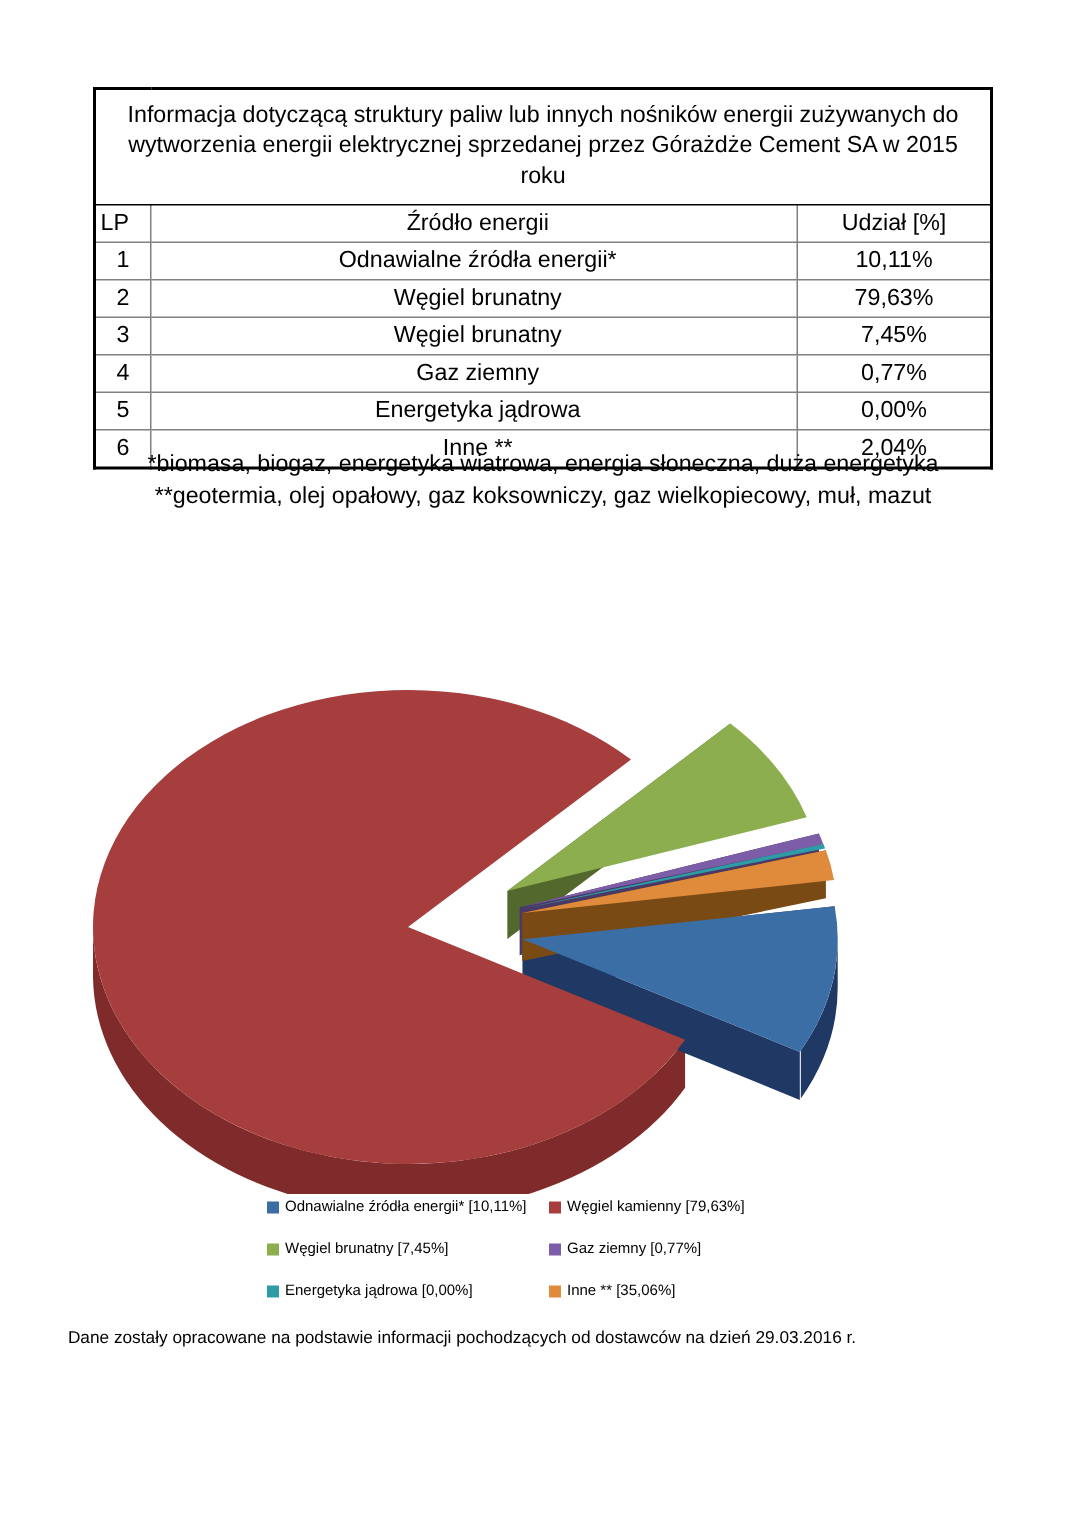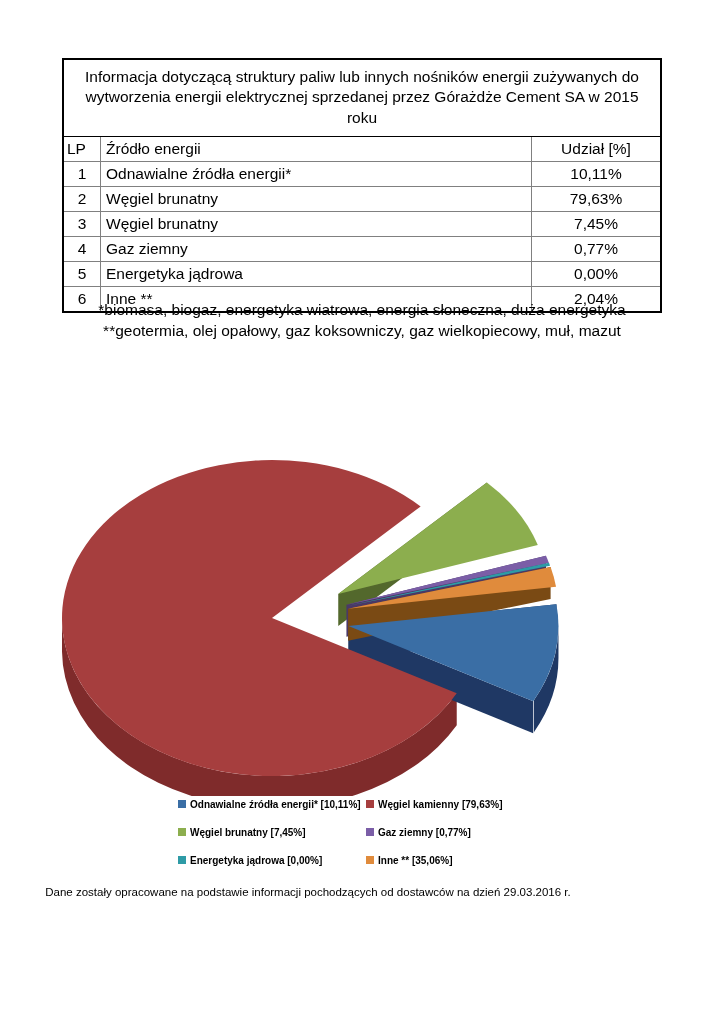--- a/index.html
+++ b/index.html
@@ -20,41 +20,41 @@
     border:none !important;
     border-bottom:1px solid #000 !important;
     text-align:center;
     font-size:15.5px;
     line-height:1.32;
     padding:7px 12px 8px 12px !important;
     font-weight:normal;
   }
   .hdr td, .row td { height:24px; font-size:15.5px; }
   .c-lp    { width:33px;  text-align:center; }
-  .c-name  { text-align:left; padding-left:5px !important; }
+  .c-name  { text-align:center; padding-left:5px !important; }
   .c-val   { width:128px; text-align:center; }
   .hdr .c-lp { text-align:left; padding-left:3px !important;margin-left:44px; }
 
   
   .footnotes {
     position:absolute; left:0; top:300px; width:724px;
     text-align:center; font-size:15.5px; line-height:1.35;
   }
 
   
   .chart-area { position:absolute; left:0; top:396px; width:724px; height:400px; }
   .chart-area svg { display:block; }
 
   
   .legend {
     position:absolute; left:178px; top:800px; width:380px;
     display:grid; grid-template-columns:188px 192px; row-gap:18px;
     font-size:10px; line-height:1;
   }
-  .lg-item { display:flex; align-items:flex-start;font-weight:bold; }
+  .lg-item { display:flex; align-items:center; }
   .lg-swatch { width:8px; height:8px; margin-right:4px; flex:0 0 auto; }
   .lg-label { white-space:nowrap; }
 
   
   .bottom-note {
     position:absolute; left:0; top:886px; width:616px;
     text-align:center; font-size:11.5px;
   }
 </style>
 </head>

